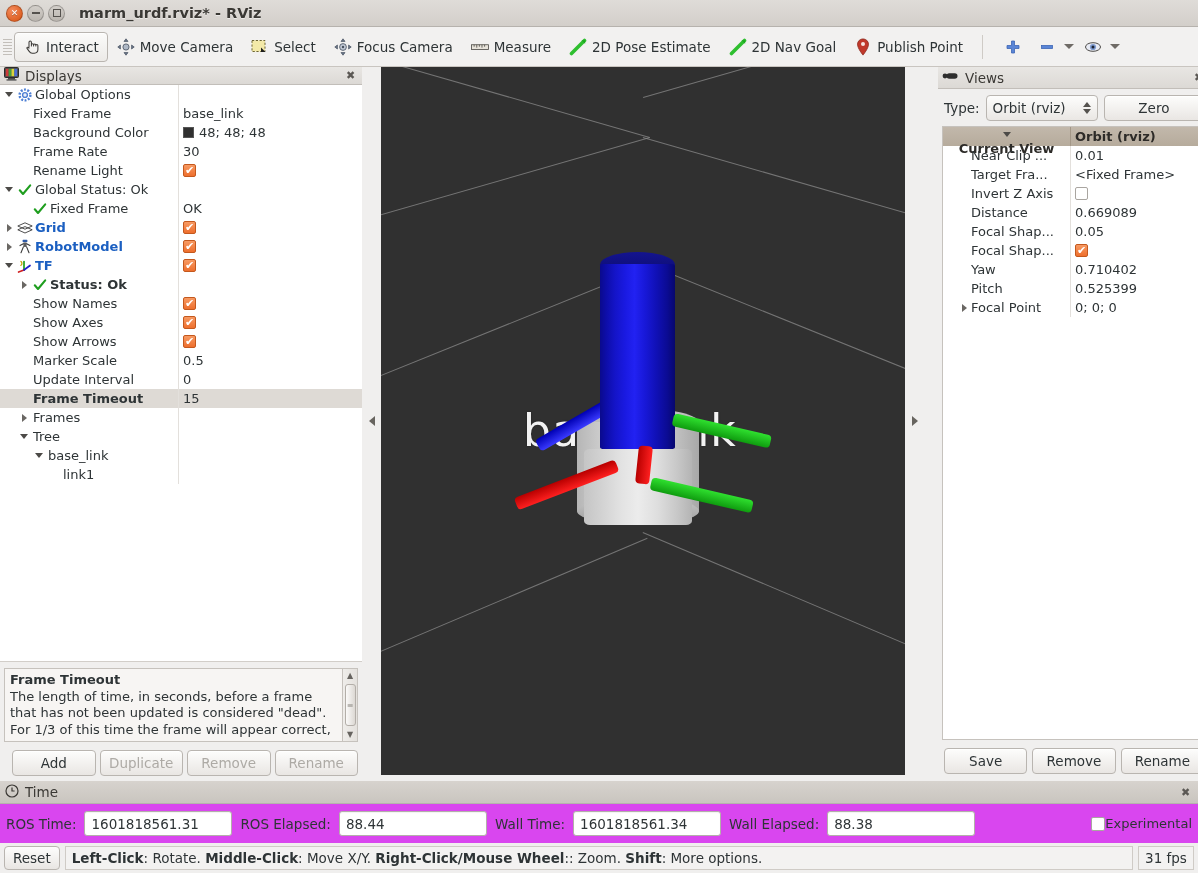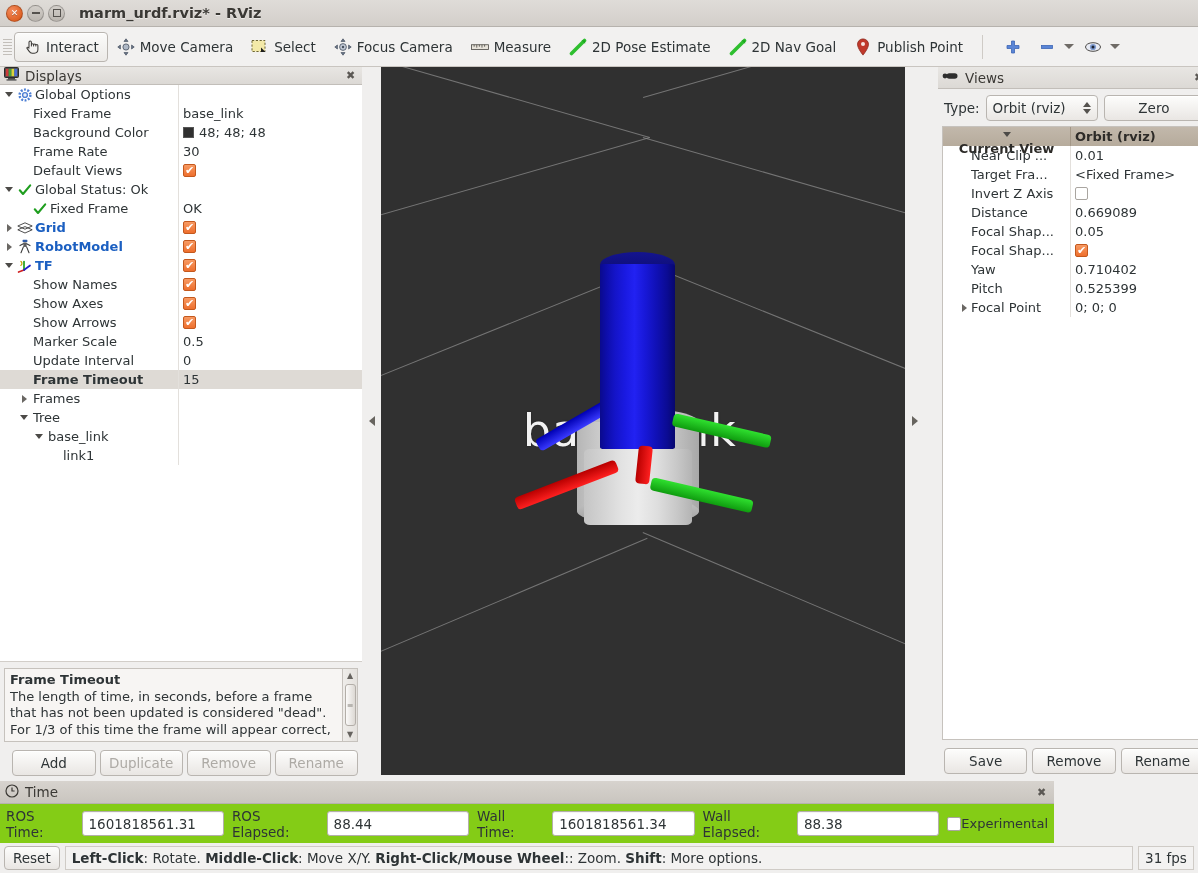--- a/index.html
+++ b/index.html
@@ -237,22 +237,22 @@
            font-weight: bold; font-size: 13px; color: #2d2b28; align-items:center; }
   .vhead .h1 { width: 128px; display:flex; align-items:center; border-right:1px solid #a39787; height:19px;flex-direction:column;}
   .vhead .h2 { flex:1; padding-left: 4px; }
   .vrow { display:flex; height: 19px; align-items:center; font-size:13px; }
   .vc1 { width: 128px; height:19px; display:flex; align-items:center; border-right:1px solid #e3e0dc; white-space:nowrap; overflow:hidden; }
   .vc2 { flex:1; padding-left:4px; white-space:nowrap; }
   .vbtnrow { display:flex; gap:5px; padding: 8px 6px 6px 6px; }
 
   
   .time-panel {
-    position: absolute; left: 0; top: 781px; width: 1054px; height: 62px;
-    background: #84cc16;
+    position: absolute; left: 0; top: 781px; width: 1198px; height: 62px;
+    background: #d946ef;
   }
   .time-head {
     height: 23px; background: linear-gradient(to bottom,#d7d3ce,#c9c5bf);
     border-bottom: 1px solid #b6b2ad; display:flex; align-items:center; padding: 0 5px; gap: 6px;
   }
   .time-row { display:flex; align-items:center; height: 39px; padding: 0 6px; gap: 8px; }
   .tfield-label { font-size: 13.5px; }
   .tinput {
     height: 25px; border: 1px solid #b3afaa; border-radius: 3px; background:#fff;
     display:flex; align-items:center; padding: 0 6px; font-size:13.5px;
@@ -481,21 +481,21 @@
               <span class="tlabel">Frame Rate</span>
             </div>
             <div class="tcol2">
               <span>30</span>
             </div>
           </div>
           <div class="trow">
             <div class="tcol1">
               <span style="flex: 0 0 17px;"></span>
               <span class="twist"></span>
-              <span class="tlabel">Default Views</span>
+              <span class="tlabel">Rename Light</span>
             </div>
             <div class="tcol2">
               <span class="chk">✔</span>
             </div>
           </div>
           <div class="trow">
             <div class="tcol1">
               <span style="flex: 0 0 2px;"></span>
               <span class="twist">
                 <span class="t-down"></span>
@@ -575,20 +575,35 @@
                   <path d="M7 11 1.6 13" stroke="#d02020" stroke-width="1.7" stroke-linecap="round"></path>
                   <path d="M7 11 13 6.5" stroke="#2222cc" stroke-width="1.7" stroke-linecap="round"></path>
                   <path d="M3.4 2.4c1 0 1.5 1 1.5 2.1s-.6 2-1.6 2" fill="none" stroke="#c8a000" stroke-width="1.2"></path>
                 </svg>
               </span>
               <span class="tlabel blue">TF</span>
             </div>
             <div class="tcol2">
               <span class="chk">✔</span>
             </div>
+          </div>
+          <div class="trow">
+            <div class="tcol1">
+              <span style="flex: 0 0 17px;"></span>
+              <span class="twist">
+                <span class="t-right"></span>
+              </span>
+              <span class="ticon">
+                <svg width="14" height="14" viewBox="0 0 14 14">
+                  <path d="M1.8 7.3 5 11 12.2 2.4" fill="none" stroke="#1f9e1f" stroke-width="2.1" stroke-linecap="round" stroke-linejoin="round"></path>
+                </svg>
+              </span>
+              <span class="tlabel bold">Status: Ok</span>
+            </div>
+            <div class="tcol2"></div>
           </div>
           <div class="trow">
             <div class="tcol1">
               <span style="flex: 0 0 17px;"></span>
               <span class="twist"></span>
               <span class="tlabel">Show Names</span>
             </div>
             <div class="tcol2">
               <span class="chk">✔</span>
             </div>

